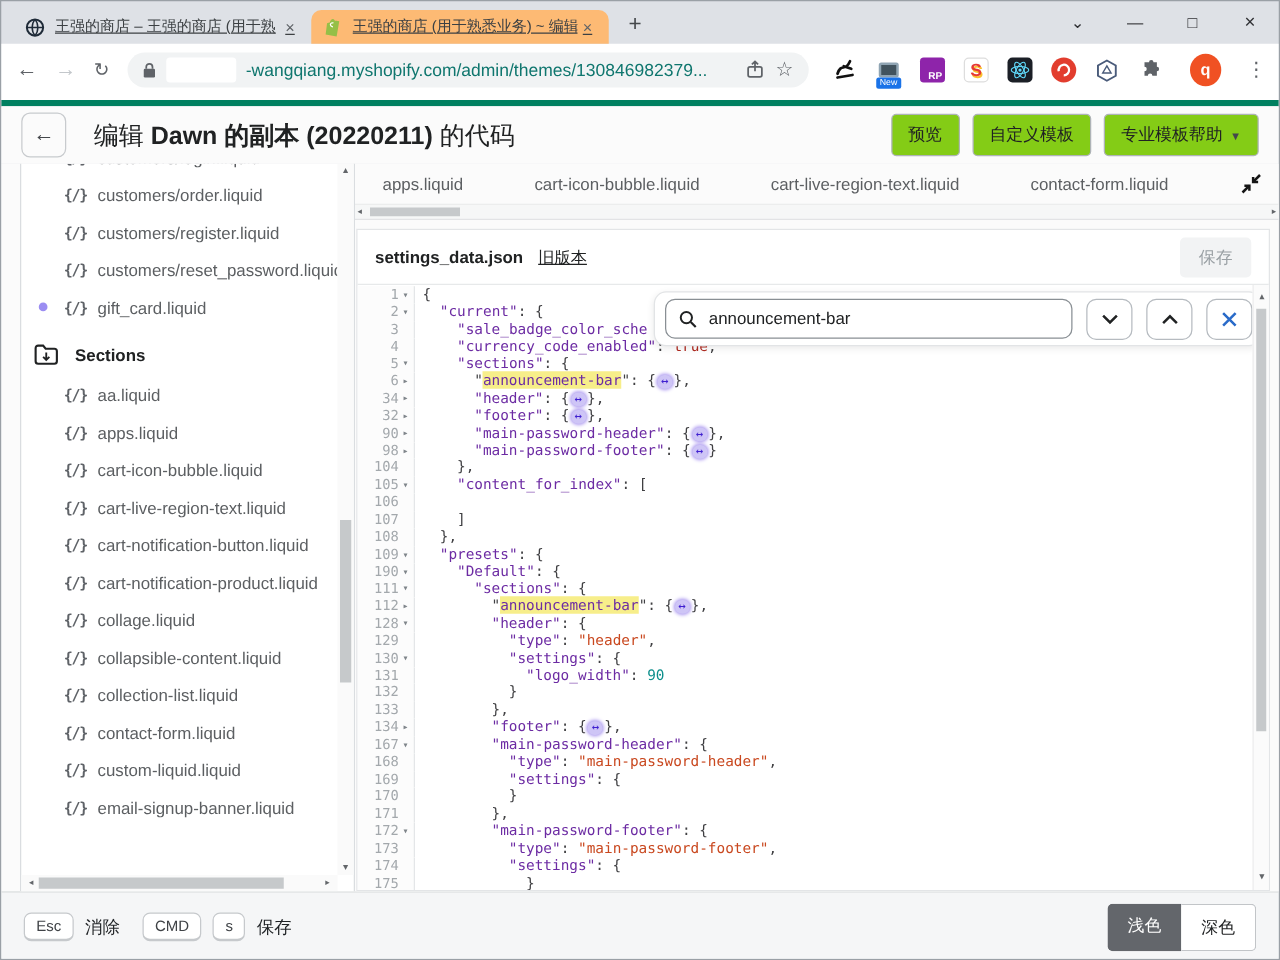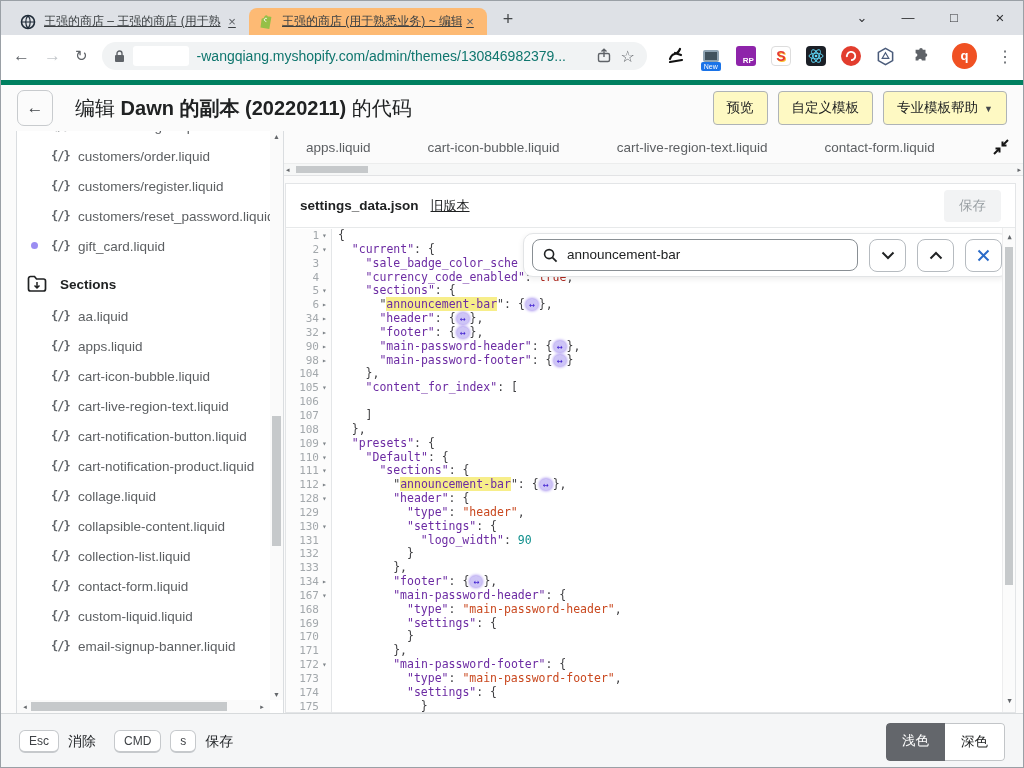--- a/index.html
+++ b/index.html
@@ -37,21 +37,21 @@
   .kebab { font-size:16px; color:#5f6368; letter-spacing:0; margin-left:6px; cursor:pointer; }
 
   .greenbar { height:5px; background:#008060; }
 
   
   .phead { height:46px; background:#fbfbfb; display:flex; align-items:center; padding:0 16px; }
   .backbtn { width:36px; height:36px; border:1px solid #c8cbce; border-radius:7px; background:#fbfbfb; display:flex; align-items:center; justify-content:center; font-size:17px; color:#44474b; cursor:pointer; }
   .ptitle { margin-left:22px; font-size:20px; color:#202223; white-space:nowrap; }
   .ptitle b { font-weight:bold; }
   .hbtns { margin-left:auto; display:flex; gap:10px; }
-  .hbtn { border:1px solid #aeb3b7; background:#fef9c3; border-radius:4px; padding:7px 13px; font-size:13.5px; color:#202223; cursor:pointer; white-space:nowrap; }
+  .hbtn { border:1px solid #aeb3b7; background:#84cc16; border-radius:4px; padding:7px 13px; font-size:13.5px; color:#202223; cursor:pointer; white-space:nowrap; }
   .hbtn .caret { font-size:9px; margin-left:6px; color:#44474b; }
 
   
   .main { height:582px; display:flex; background:#fbfbfb; padding-left:15px; position:relative; }
 
   
   .sidebar { width:268px; flex:none; background:#fff; border-left:1px solid #dadde0; border-right:1px solid #dadde0; position:relative; overflow:hidden; }
   .sblist { position:absolute; inset:0 13px 13px 0; overflow:hidden; }
   .partialwrap { height:10px; overflow:hidden; }
   .partialwrap .sbrow { transform:translateY(-20px); }
@@ -360,21 +360,21 @@
               <div class="cl"><div class="gut"><span class="gnum">34</span><span class="gfold">▸</span></div><div class="ltext"><span class="ind" style="width: 41.4px;"></span><span class="key">"header"</span><span class="punct">: {</span><span class="pill">↔</span><span class="punct">},</span></div></div>
               <div class="cl"><div class="gut"><span class="gnum">32</span><span class="gfold">▸</span></div><div class="ltext"><span class="ind" style="width: 41.4px;"></span><span class="key">"footer"</span><span class="punct">: {</span><span class="pill">↔</span><span class="punct">},</span></div></div>
               <div class="cl"><div class="gut"><span class="gnum">90</span><span class="gfold">▸</span></div><div class="ltext"><span class="ind" style="width: 41.4px;"></span><span class="key">"main-password-header"</span><span class="punct">: {</span><span class="pill">↔</span><span class="punct">},</span></div></div>
               <div class="cl"><div class="gut"><span class="gnum">98</span><span class="gfold">▸</span></div><div class="ltext"><span class="ind" style="width: 41.4px;"></span><span class="key">"main-password-footer"</span><span class="punct">: {</span><span class="pill">↔</span><span class="punct">}</span></div></div>
               <div class="cl"><div class="gut"><span class="gnum">104</span><span class="gfold"></span></div><div class="ltext"><span class="ind" style="width: 27.6px;"></span><span class="punct">},</span></div></div>
               <div class="cl"><div class="gut"><span class="gnum">105</span><span class="gfold">▾</span></div><div class="ltext"><span class="ind" style="width: 27.6px;"></span><span class="key">"content_for_index"</span><span class="punct">: [</span></div></div>
               <div class="cl"><div class="gut"><span class="gnum">106</span><span class="gfold"></span></div><div class="ltext"><span class="ind" style="width: 0px;"></span></div></div>
               <div class="cl"><div class="gut"><span class="gnum">107</span><span class="gfold"></span></div><div class="ltext"><span class="ind" style="width: 27.6px;"></span><span class="punct">]</span></div></div>
               <div class="cl"><div class="gut"><span class="gnum">108</span><span class="gfold"></span></div><div class="ltext"><span class="ind" style="width: 13.8px;"></span><span class="punct">},</span></div></div>
               <div class="cl"><div class="gut"><span class="gnum">109</span><span class="gfold">▾</span></div><div class="ltext"><span class="ind" style="width: 13.8px;"></span><span class="key">"presets"</span><span class="punct">: {</span></div></div>
-              <div class="cl"><div class="gut"><span class="gnum">110</span><span class="gfold">▾</span></div><div class="ltext"><span class="ind" style="width: 27.6px;"></span><span class="key">"Default"</span><span class="punct">: {</span></div></div>
+              <div class="cl"><div class="gut"><span class="gnum">190</span><span class="gfold">▾</span></div><div class="ltext"><span class="ind" style="width: 27.6px;"></span><span class="key">"Default"</span><span class="punct">: {</span></div></div>
               <div class="cl"><div class="gut"><span class="gnum">111</span><span class="gfold">▾</span></div><div class="ltext"><span class="ind" style="width: 41.4px;"></span><span class="key">"sections"</span><span class="punct">: {</span></div></div>
               <div class="cl"><div class="gut"><span class="gnum">112</span><span class="gfold">▸</span></div><div class="ltext"><span class="ind" style="width: 55.2px;"></span><span class="punct">"</span><span class="key hl">announcement-bar</span><span class="punct">": {</span><span class="pill">↔</span><span class="punct">},</span></div></div>
               <div class="cl"><div class="gut"><span class="gnum">128</span><span class="gfold">▾</span></div><div class="ltext"><span class="ind" style="width: 55.2px;"></span><span class="key">"header"</span><span class="punct">: {</span></div></div>
               <div class="cl"><div class="gut"><span class="gnum">129</span><span class="gfold"></span></div><div class="ltext"><span class="ind" style="width: 69px;"></span><span class="key">"type"</span><span class="punct">: </span><span class="str">"header"</span><span class="punct">,</span></div></div>
               <div class="cl"><div class="gut"><span class="gnum">130</span><span class="gfold">▾</span></div><div class="ltext"><span class="ind" style="width: 69px;"></span><span class="key">"settings"</span><span class="punct">: {</span></div></div>
               <div class="cl"><div class="gut"><span class="gnum">131</span><span class="gfold"></span></div><div class="ltext"><span class="ind" style="width: 82.8px;"></span><span class="key">"logo_width"</span><span class="punct">: </span><span class="num">90</span></div></div>
               <div class="cl"><div class="gut"><span class="gnum">132</span><span class="gfold"></span></div><div class="ltext"><span class="ind" style="width: 69px;"></span><span class="punct">}</span></div></div>
               <div class="cl"><div class="gut"><span class="gnum">133</span><span class="gfold"></span></div><div class="ltext"><span class="ind" style="width: 55.2px;"></span><span class="punct">},</span></div></div>
               <div class="cl"><div class="gut"><span class="gnum">134</span><span class="gfold">▸</span></div><div class="ltext"><span class="ind" style="width: 55.2px;"></span><span class="key">"footer"</span><span class="punct">: {</span><span class="pill">↔</span><span class="punct">},</span></div></div>
               <div class="cl"><div class="gut"><span class="gnum">167</span><span class="gfold">▾</span></div><div class="ltext"><span class="ind" style="width: 55.2px;"></span><span class="key">"main-password-header"</span><span class="punct">: {</span></div></div>

